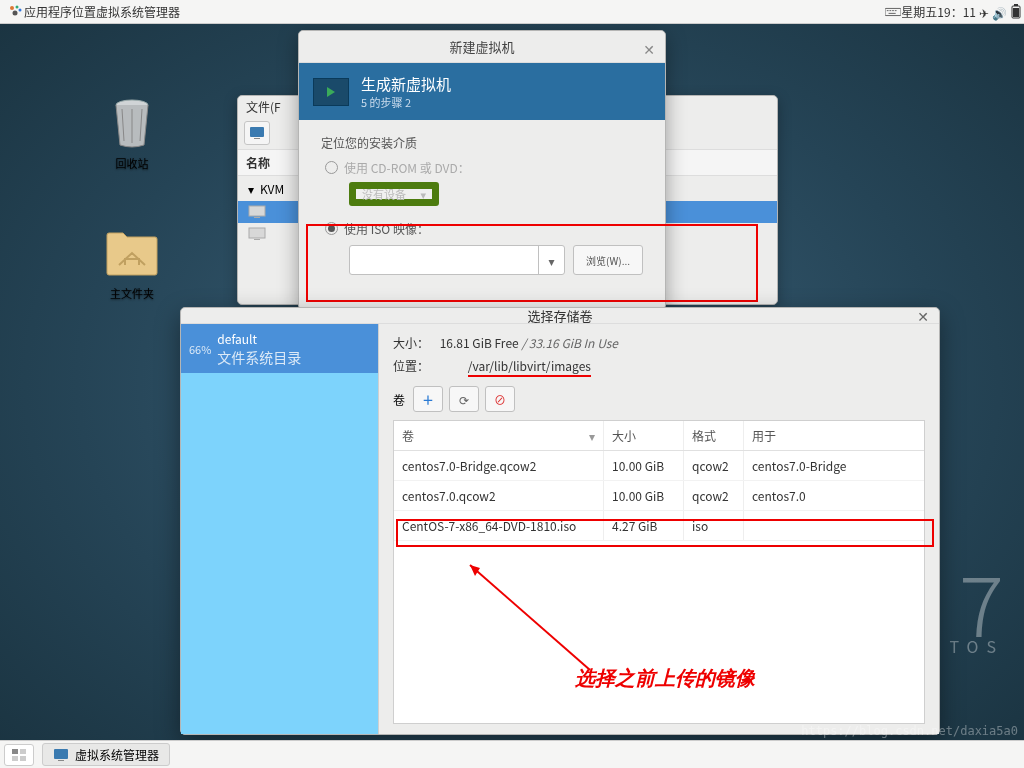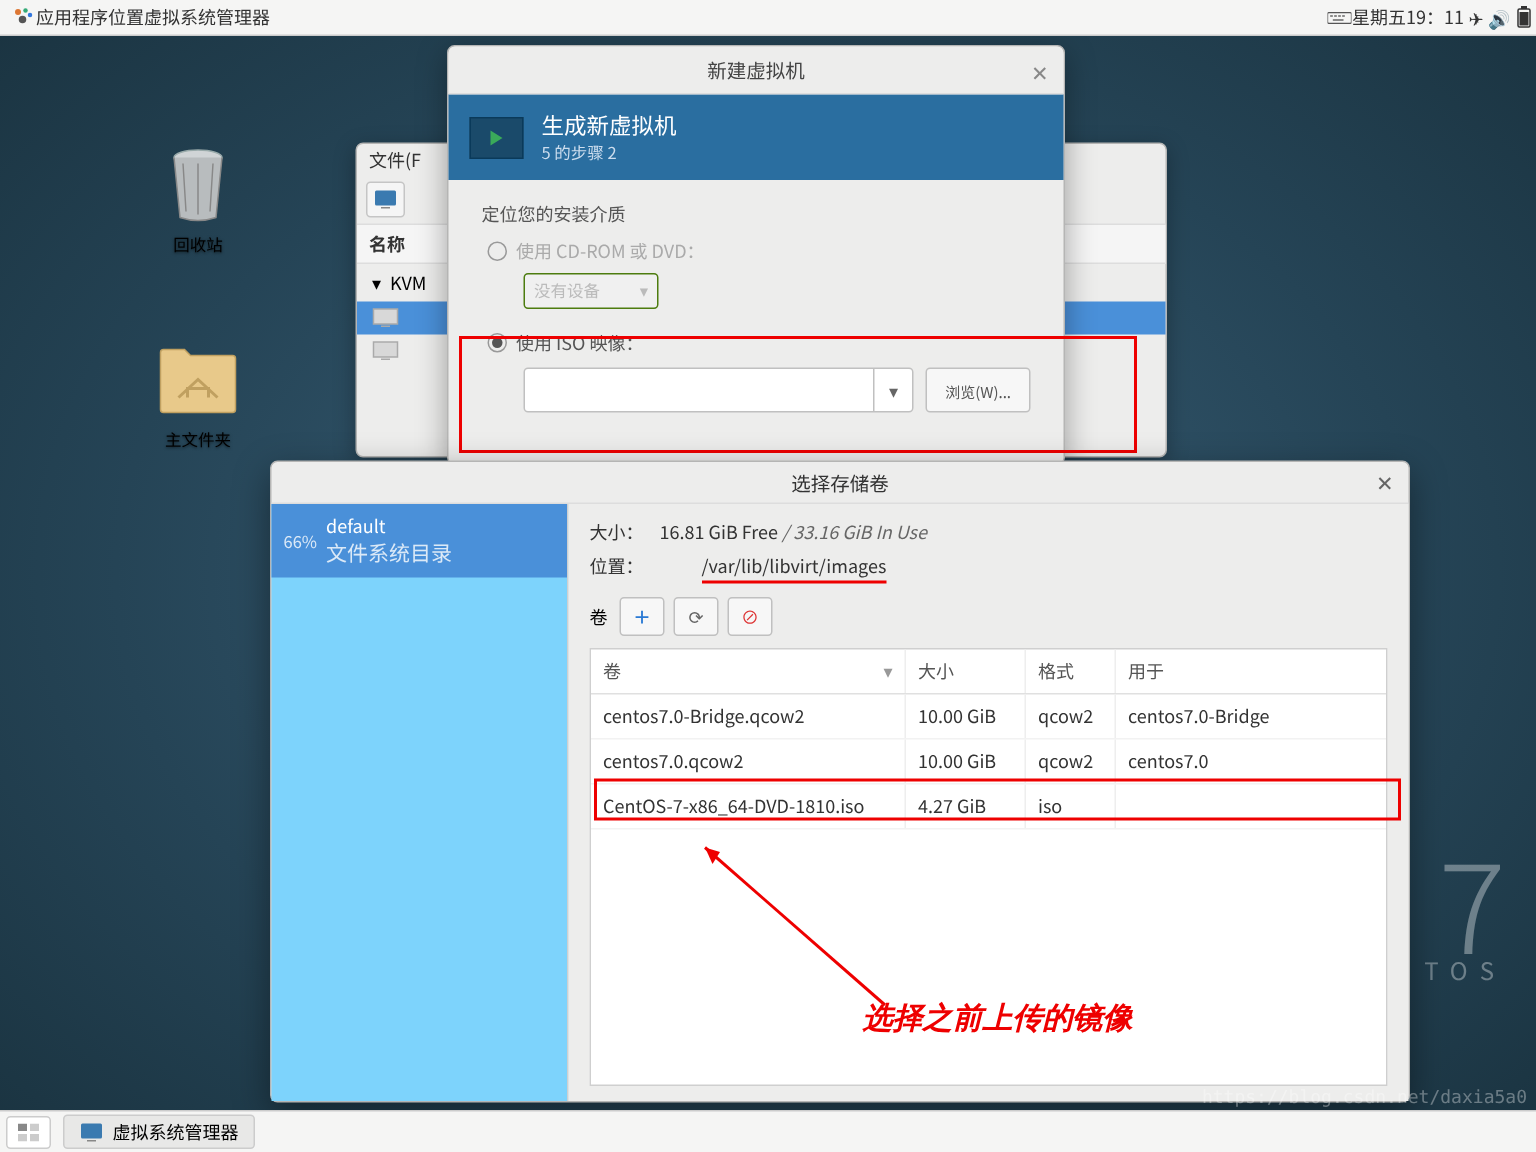--- a/index.html
+++ b/index.html
@@ -18,44 +18,44 @@
 
 .vm-window { position: absolute; left: 237px; top: 95px; width: 541px; height: 210px; background: #ededec; border: 1px solid #b5b5b4; box-shadow: 0 4px 14px rgba(0,0,0,0.3); border-radius: 5px; }
 .vm-window .menubar { padding: 2px 8px; font-size: 12px; color: #333; }
 .vm-window .toolbar { padding: 4px 6px; display: flex; gap: 6px; border-bottom: 1px solid #ddd;}
 .tb-btn { width: 26px; height: 24px; border: 1px solid #c5c5c5; border-radius: 3px; background: #f5f5f5; display: flex; align-items: center; justify-content: center; }
 .vm-window .header-row { background: #f5f5f5; padding: 4px 8px; font-size: 12px; border-bottom: 1px solid #ddd; font-weight: bold; color: #333;}
 .vm-window .tree-row { padding: 4px 10px; font-size: 12px; display: flex; align-items: center; gap: 6px;}
 .vm-window .tree-row.sel { background: #4a90d9; color: #fff; }
 
 
-.newvm { position: absolute; left: 298px; top: 30px; width: 412px; height: 280px; background: #ededec; border: 1px solid #b5b5b4; box-shadow: 0 6px 20px rgba(0,0,0,0.35); border-radius: 5px; z-index: 20; }
+.newvm { position: absolute; left: 298px; top: 30px; width: 368px; height: 280px; background: #ededec; border: 1px solid #b5b5b4; box-shadow: 0 6px 20px rgba(0,0,0,0.35); border-radius: 5px; z-index: 20; }
 .newvm .titlebar { height: 32px; display: flex; align-items: center; justify-content: center; font-size: 13px; color: #444; position: relative; background: #ededec; border-bottom: 1px solid #ddd; border-radius: 5px 5px 0 0;}
 .newvm .titlebar .close { position: absolute; right: 10px; top: 8px; color: #888; cursor: pointer; font-size: 14px;}
 .newvm .banner { background: #2a6ea0; color: #fff; padding: 10px 14px; display: flex; align-items: center; gap: 12px; }
 .newvm .banner .b-icon { width: 36px; height: 28px; background: #1a4a6a; border: 1px solid #0a3a5a; position: relative; }
 .newvm .banner .b-icon::after { content: ""; position: absolute; left: 50%; top: 50%; transform: translate(-50%,-50%); width: 0; height: 0; border-left: 8px solid #3aaa5a; border-top: 5px solid transparent; border-bottom: 5px solid transparent; }
 .newvm .banner .b-title { font-size: 15px; }
 .newvm .banner .b-sub { font-size: 11px; color: #cde; }
 .newvm .body { padding: 14px 22px; font-size: 12px; color: #555; }
 .newvm .radio-row { display: flex; align-items: center; gap: 6px; margin: 6px 0 6px 4px; }
 .newvm .radio-row.disabled { color: #aaa; }
 .newvm .radio { width: 13px; height: 13px; border: 1px solid #999; border-radius: 50%; display: inline-flex; align-items: center; justify-content: center; }
 .newvm .radio.checked::after { content: ""; width: 7px; height: 7px; background: #555; border-radius: 50%; }
-.newvm .dropdown-dis { margin-left: 28px; width: 90px; height: 24px; border: 1px solid #4d7c0f; background: #f0f0f0; color: #bbb; font-size: 11px; display: flex; align-items: center; padding: 0 6px; border-radius: 3px; position: relative; }
+.newvm .dropdown-dis { margin-left: 28px; width: 90px; height: 24px; border: 7px solid #4d7c0f; background: #f0f0f0; color: #bbb; font-size: 11px; display: flex; align-items: center; padding: 0 6px; border-radius: 3px; position: relative; }
 .newvm .dropdown-dis::after { content: "▾"; position: absolute; right: 6px; color: #bbb; }
 .newvm .iso-row { display: flex; gap: 8px; margin-left: 28px; margin-top: 8px; }
 .newvm .iso-combo { flex: 1; height: 30px; border: 1px solid #c0c0c0; background: #fff; display: flex; border-radius: 3px; }
 .newvm .iso-combo .dd { width: 26px; border-left: 1px solid #c0c0c0; display: flex; align-items: center; justify-content: center; color: #666; }
 .newvm .browse-btn { height: 30px; padding: 0 12px; border: 1px solid #c0c0c0; background: #f7f7f7; border-radius: 3px; font-size: 10px; display: flex; align-items: center; }
 .red-box-1 { position: absolute; border: 2px solid #e00; left: 306px; top: 224px; width: 452px; height: 78px; z-index: 21; pointer-events: none; }
 
 
 .vol { position: absolute; left: 180px; top: 307px; width: 760px; height: 428px; background: #ededec; border: 1px solid #b5b5b4; box-shadow: 0 8px 24px rgba(0,0,0,0.4); border-radius: 5px; z-index: 30; display: flex; flex-direction: column; }
-.vol .titlebar { height: 28px; display: flex; align-items: center; justify-content: center; font-size: 13px; color: #333; position: relative; border-bottom: 1px solid #ddd; }
+.vol .titlebar { height: 16px; display: flex; align-items: center; justify-content: center; font-size: 13px; color: #333; position: relative; border-bottom: 1px solid #ddd; }
 .vol .titlebar .close { position: absolute; right: 10px; color: #666; cursor: pointer; font-size: 14px;}
 .vol .content { flex: 1; display: flex; }
 .vol .side { width: 198px; border-right: 1px solid #cfcfcf; background: #7dd3fc; }
 .vol .side .pool { background: #4a90d9; color: #fff; padding: 6px 8px; font-size: 12px; display: flex; align-items: center; }
 .vol .side .pool .pct { color: #dbe9f7; margin-right: 6px; font-size: 11px;}
 .vol .side .pool .main { display: flex; flex-direction: column; }
 .vol .side .pool .sub { font-size: 14px; color: #dbe9f7;}
 .vol .main-pane { flex: 1; padding: 10px 14px; display: flex; flex-direction: column; background: #ededec;}
 .vol .info-row { font-size: 12px; color: #333; margin-bottom: 6px; }
 .vol .info-row .lbl { display: inline-block; width: 44px; }

